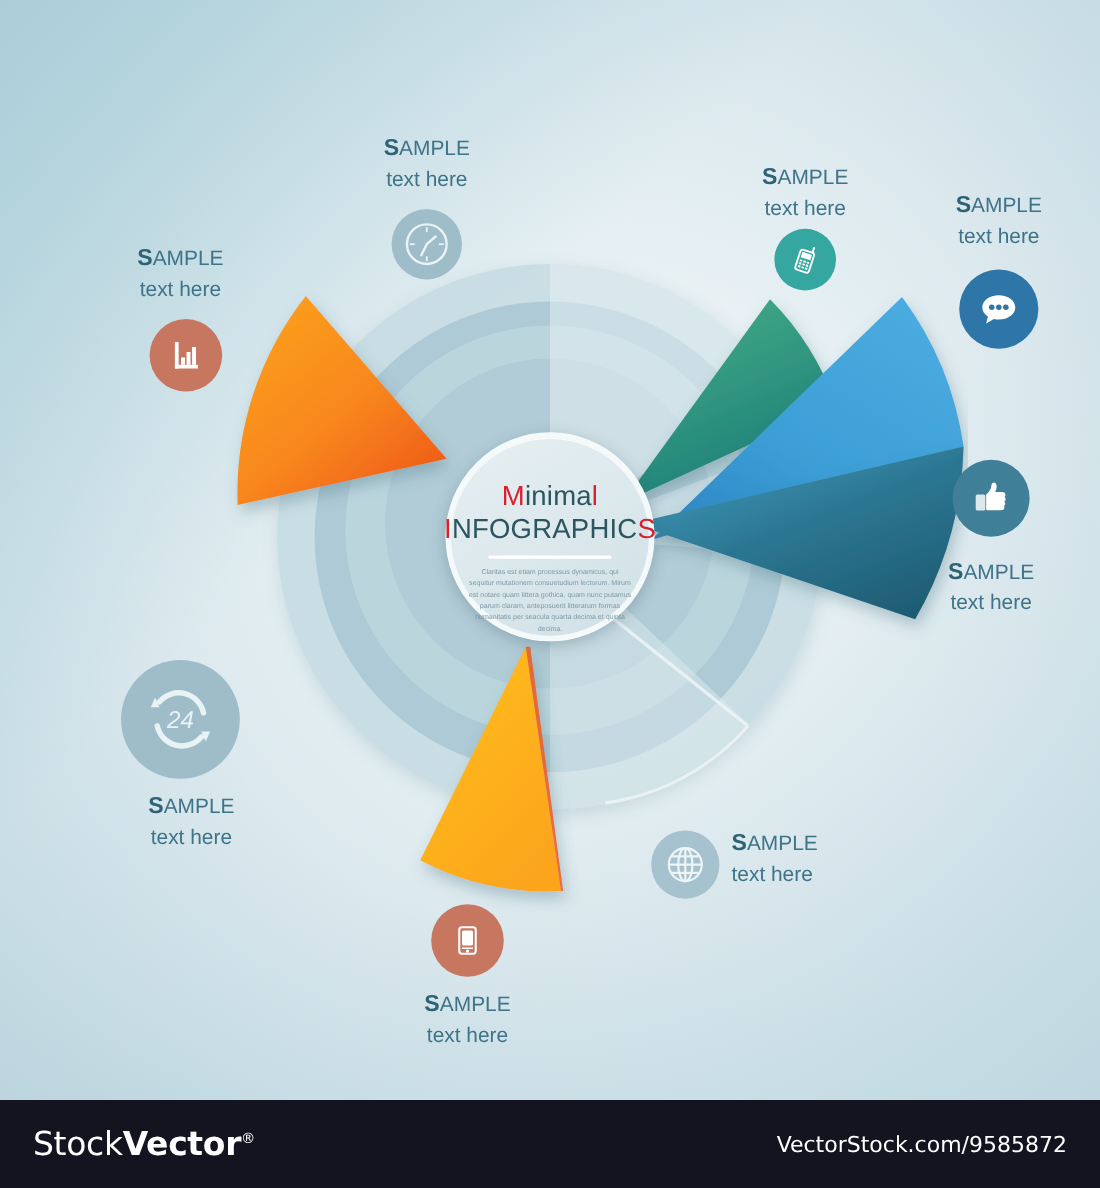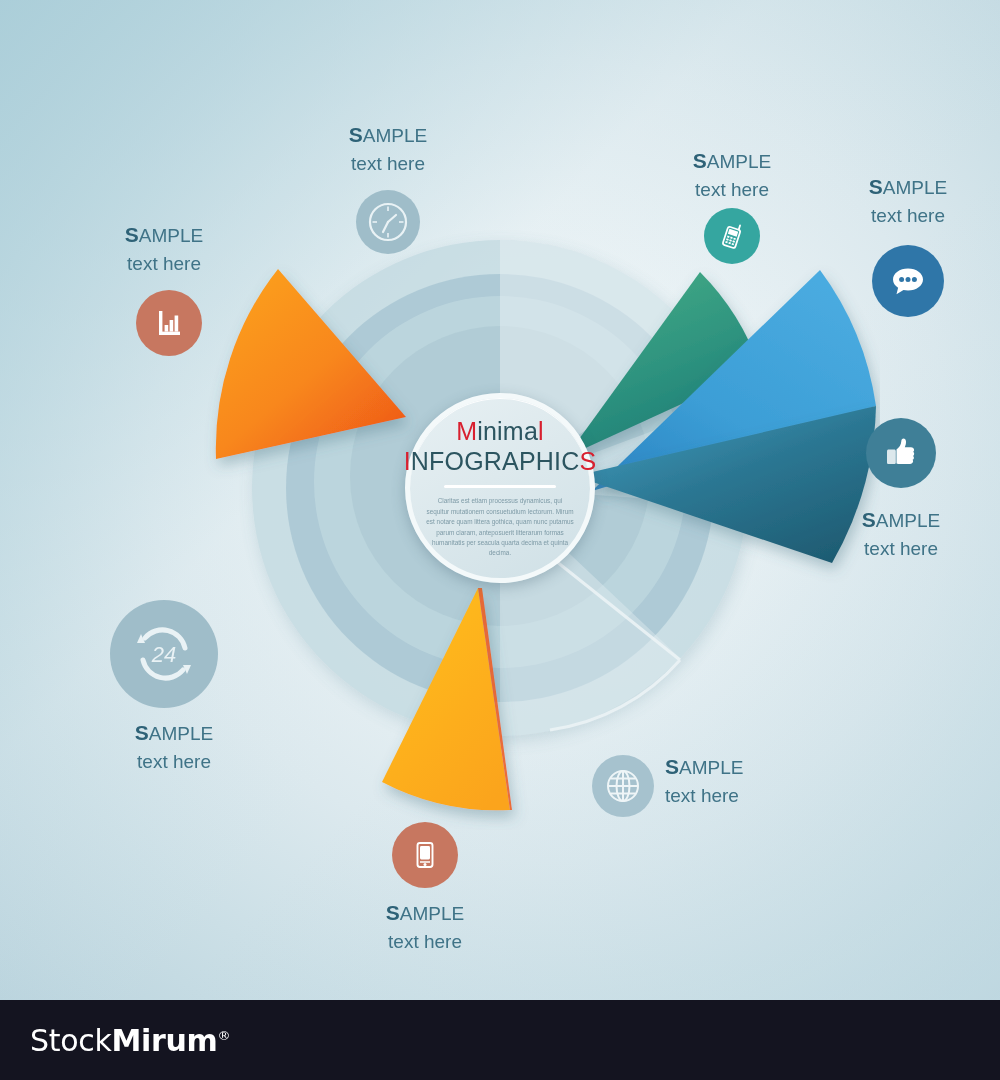--- a/index.html
+++ b/index.html
@@ -54,21 +54,21 @@
     border-radius: 50%;
     background: linear-gradient(150deg, #e7f0f3 0%, #dde9ed 45%, #cfe0e6 100%);
     box-shadow:
       0 4px 14px rgba(60,90,105,.30),
       inset 0 1px 0 rgba(255,255,255,.9);
     border: 5px solid #f4f9fa;
     box-sizing: border-box;
     display: flex;
     flex-direction: column;
     align-items: center;
-    justify-content: center;
+    justify-content: flex-end;
     text-align: center;
   }
   .title-line1 {
     font-size: 25px;
     letter-spacing: .2px;
     color: #2c5560;
     margin-bottom: 1px;
     white-space: nowrap;
   }
   .title-line2 {
@@ -382,16 +382,17 @@
       <polygon points="19,27 11,27 15,18" fill="#e9f2f5"></polygon>
       <text x="38" y="46" font-family="'Liberation Sans',sans-serif" font-size="22" font-style="italic" fill="#e9f2f5" text-anchor="middle">24</text>
     </svg>
   </div>
   <div class="label" style="left:114px; top:718px; width:120px;">
     <span class="s-cap">S</span><span>AMPLE</span>
     <span class="l2">text here</span>
   </div>
 
   <div id="watermark">
-    <div id="wm-logo"><span>Stock</span><span class="bold">Mirum</span><span class="reg">®</span></div>
+    <div id="wm-logo"><span>Stock</span><span class="bold">Vector</span><span class="reg">®</span></div>
+    <div id="wm-url">VectorStock.com/9585872</div>
   </div>
 
 </div>
 
 </body></html>

